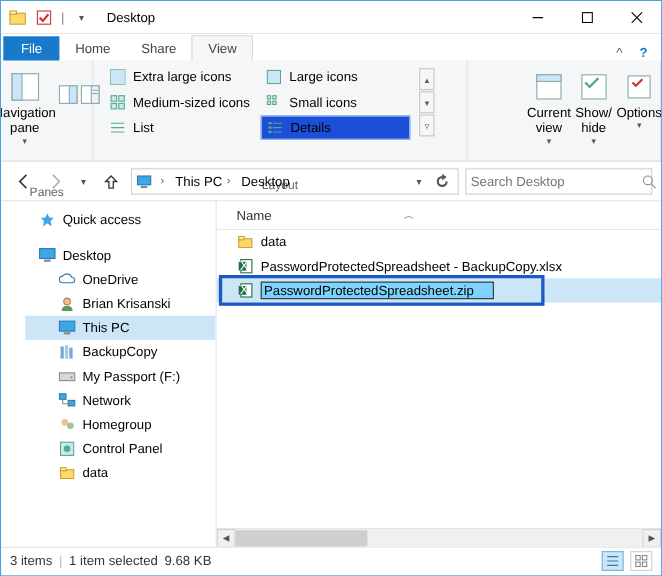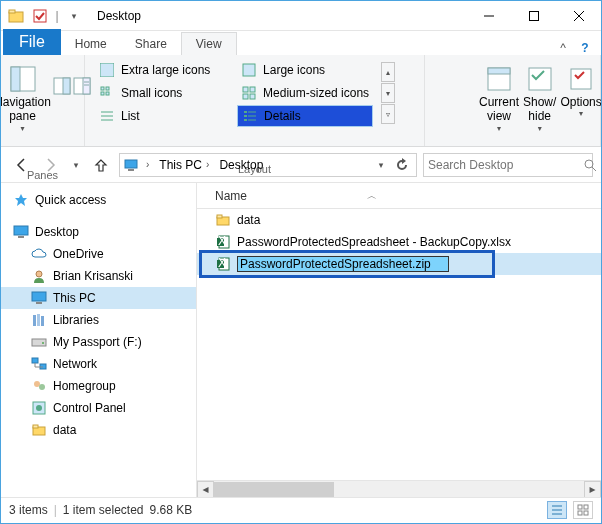--- a/index.html
+++ b/index.html
@@ -8,21 +8,21 @@
   
   .titlebar { height: 30px; background: #fff; display: flex; align-items: center; border-bottom: 1px solid #e5e5e5; }
   .titlebar .qat { display: flex; align-items: center; padding: 0 4px; gap: 2px; }
   .qat-icon { width: 22px; height: 22px; display: flex; align-items: center; justify-content: center; }
   .titlebar .title { flex: 1; padding-left: 8px; color: #000; }
   .win-controls { display: flex; }
   .win-btn { width: 45px; height: 29px; display: flex; align-items: center; justify-content: center; }
   
   
   .ribbon-tabs { height: 24px; background: #fff; display: flex; align-items: flex-end; padding-left: 2px; }
-  .file-tab { background: #1979ca; color: #fff; padding: 4px 16px; font-size: 16px; }
+  .file-tab { background: #1979ca; color: #fff; padding: 4px 16px; font-size: 12px; }
   .tab { padding: 4px 14px; color: #444; position: relative; }
   .tab.active { background: #f5f6f7; border: 1px solid #dadbdc; border-bottom: none; }
   .ribbon-tabs .spacer { flex: 1; }
   .ribbon-help { width: 24px; text-align: center; color: #1979ca; padding-right: 8px; }
   .ribbon-collapse { width: 24px; text-align: center; color: #555; padding-right: 4px; }
   
   
   .ribbon { height: 92px; background: #f5f6f7; border-bottom: 1px solid #dadbdc; display: flex; }
   .ribbon-group { border-right: 1px solid #e2e3e4; display: flex; flex-direction: column; padding: 2px 4px 0 4px; gap: 32px; }
   .ribbon-group-label { text-align: center; color: #666; font-size: 11px; padding: 2px 0; }
@@ -51,21 +51,21 @@
   .crumb { padding: 0 4px; display:flex; align-items:center; gap:2px; }
   .crumb .chev { color:#555; font-size:10px; padding:0 2px;}
   .addr-icon{width:18px;height:18px;display:flex;align-items:center;justify-content:center;}
   .addr-end { display:flex; align-items:center; }
   .search-box { width: 170px; height: 24px; border: 1px solid #cfcfcf; display: flex; align-items: center; padding: 0 4px; color:#666; }
   .search-box input{border:none;outline:none;flex:1;font-size:12px;color:#555;}
   
   
   .main { display: flex; height: 314px; }
   .tree { width: 196px; border-right: 1px solid #e5e5e5; overflow: hidden; padding-top: 6px; }
-  .tree-item { display: flex; align-items: center; gap: 6px; padding: 3px 4px 3px 12px; }
+  .tree-item { display: flex; align-items: center; gap: 6px; padding: 3px 4px 3px 12px; margin-left: 22px; }
   .tree-item.child { padding-left: 30px; }
   .tree-item.selected { background: #cde6f7; }
   .tree-icon { width:16px; height:16px; display:flex; align-items:center; justify-content:center; }
   .tree-sep { height: 10px; }
   
   .files { flex: 1; display: flex; flex-direction: column; overflow:hidden; }
   .col-header { height: 26px; border-bottom: 1px solid #e5e5e5; display: flex; align-items: center; padding-left: 18px; color:#333; }
   .col-header .sort { margin-left: 120px; color:#555; font-size:10px; }
   .file-list { flex: 1; position:relative; }
   .file-row { display: flex; align-items: center; gap: 6px; padding: 2px 4px 2px 18px; height:22px; white-space:nowrap; }
@@ -187,38 +187,38 @@
             <span class="layout-icon">
               <svg width="14" height="14">
                 <rect x="1" y="1" width="12" height="12" fill="#cde6f7" stroke="#5a8"></rect>
               </svg>
             </span>
             <span>Large icons</span>
           </div>
         <div class="layout-item">
             <span class="layout-icon">
               <svg width="14" height="14">
+                <rect x="1" y="1" width="5" height="5" fill="#cde6f7" stroke="#5a8"></rect>
+                <rect x="8" y="1" width="5" height="5" fill="#cde6f7" stroke="#5a8"></rect>
+                <rect x="1" y="8" width="5" height="5" fill="#cde6f7" stroke="#5a8"></rect>
+                <rect x="8" y="8" width="5" height="5" fill="#cde6f7" stroke="#5a8"></rect>
+              </svg>
+            </span>
+            <span>Medium-sized icons</span>
+          </div>
+        <div class="layout-item">
+            <span class="layout-icon">
+              <svg width="14" height="14">
                 <rect x="1" y="1" width="3" height="3" fill="#cde6f7" stroke="#5a8"></rect>
                 <rect x="6" y="1" width="3" height="3" fill="#cde6f7" stroke="#5a8"></rect>
                 <rect x="1" y="6" width="3" height="3" fill="#cde6f7" stroke="#5a8"></rect>
                 <rect x="6" y="6" width="3" height="3" fill="#cde6f7" stroke="#5a8"></rect>
               </svg>
             </span>
             <span>Small icons</span>
-          </div>
-        <div class="layout-item">
-            <span class="layout-icon">
-              <svg width="14" height="14">
-                <rect x="1" y="1" width="5" height="5" fill="#cde6f7" stroke="#5a8"></rect>
-                <rect x="8" y="1" width="5" height="5" fill="#cde6f7" stroke="#5a8"></rect>
-                <rect x="1" y="8" width="5" height="5" fill="#cde6f7" stroke="#5a8"></rect>
-                <rect x="8" y="8" width="5" height="5" fill="#cde6f7" stroke="#5a8"></rect>
-              </svg>
-            </span>
-            <span>Medium-sized icons</span>
           </div>
         <div class="layout-item">
             <span class="layout-icon">
               <svg width="14" height="14">
                 <line x1="1" y1="3" x2="13" y2="3" stroke="#5a8"></line>
                 <line x1="1" y1="7" x2="13" y2="7" stroke="#5a8"></line>
                 <line x1="1" y1="11" x2="13" y2="11" stroke="#5a8"></line>
               </svg>
             </span>
             <span>List</span>
@@ -386,21 +386,21 @@
         <span>This PC</span>
       </div>
     <div class="tree-item child">
         <span class="tree-icon">
           <svg width="14" height="14">
             <rect x="1" y="2" width="3" height="11" fill="#7aa8d8"></rect>
             <rect x="5" y="1" width="3" height="12" fill="#a8c8e8"></rect>
             <rect x="9" y="3" width="3" height="10" fill="#7aa8d8"></rect>
           </svg>
         </span>
-        <span>Libraries</span>
+        <span>BackupCopy</span>
       </div>
     <div class="tree-item child">
         <span class="tree-icon">
           <svg width="16" height="12">
             <rect x="1" y="3" width="14" height="7" fill="#d8d8d8" stroke="#888"></rect>
             <circle cx="12" cy="7" r="1" fill="#5a5"></circle>
           </svg>
         </span>
         <span>My Passport (F:)</span>
       </div>

